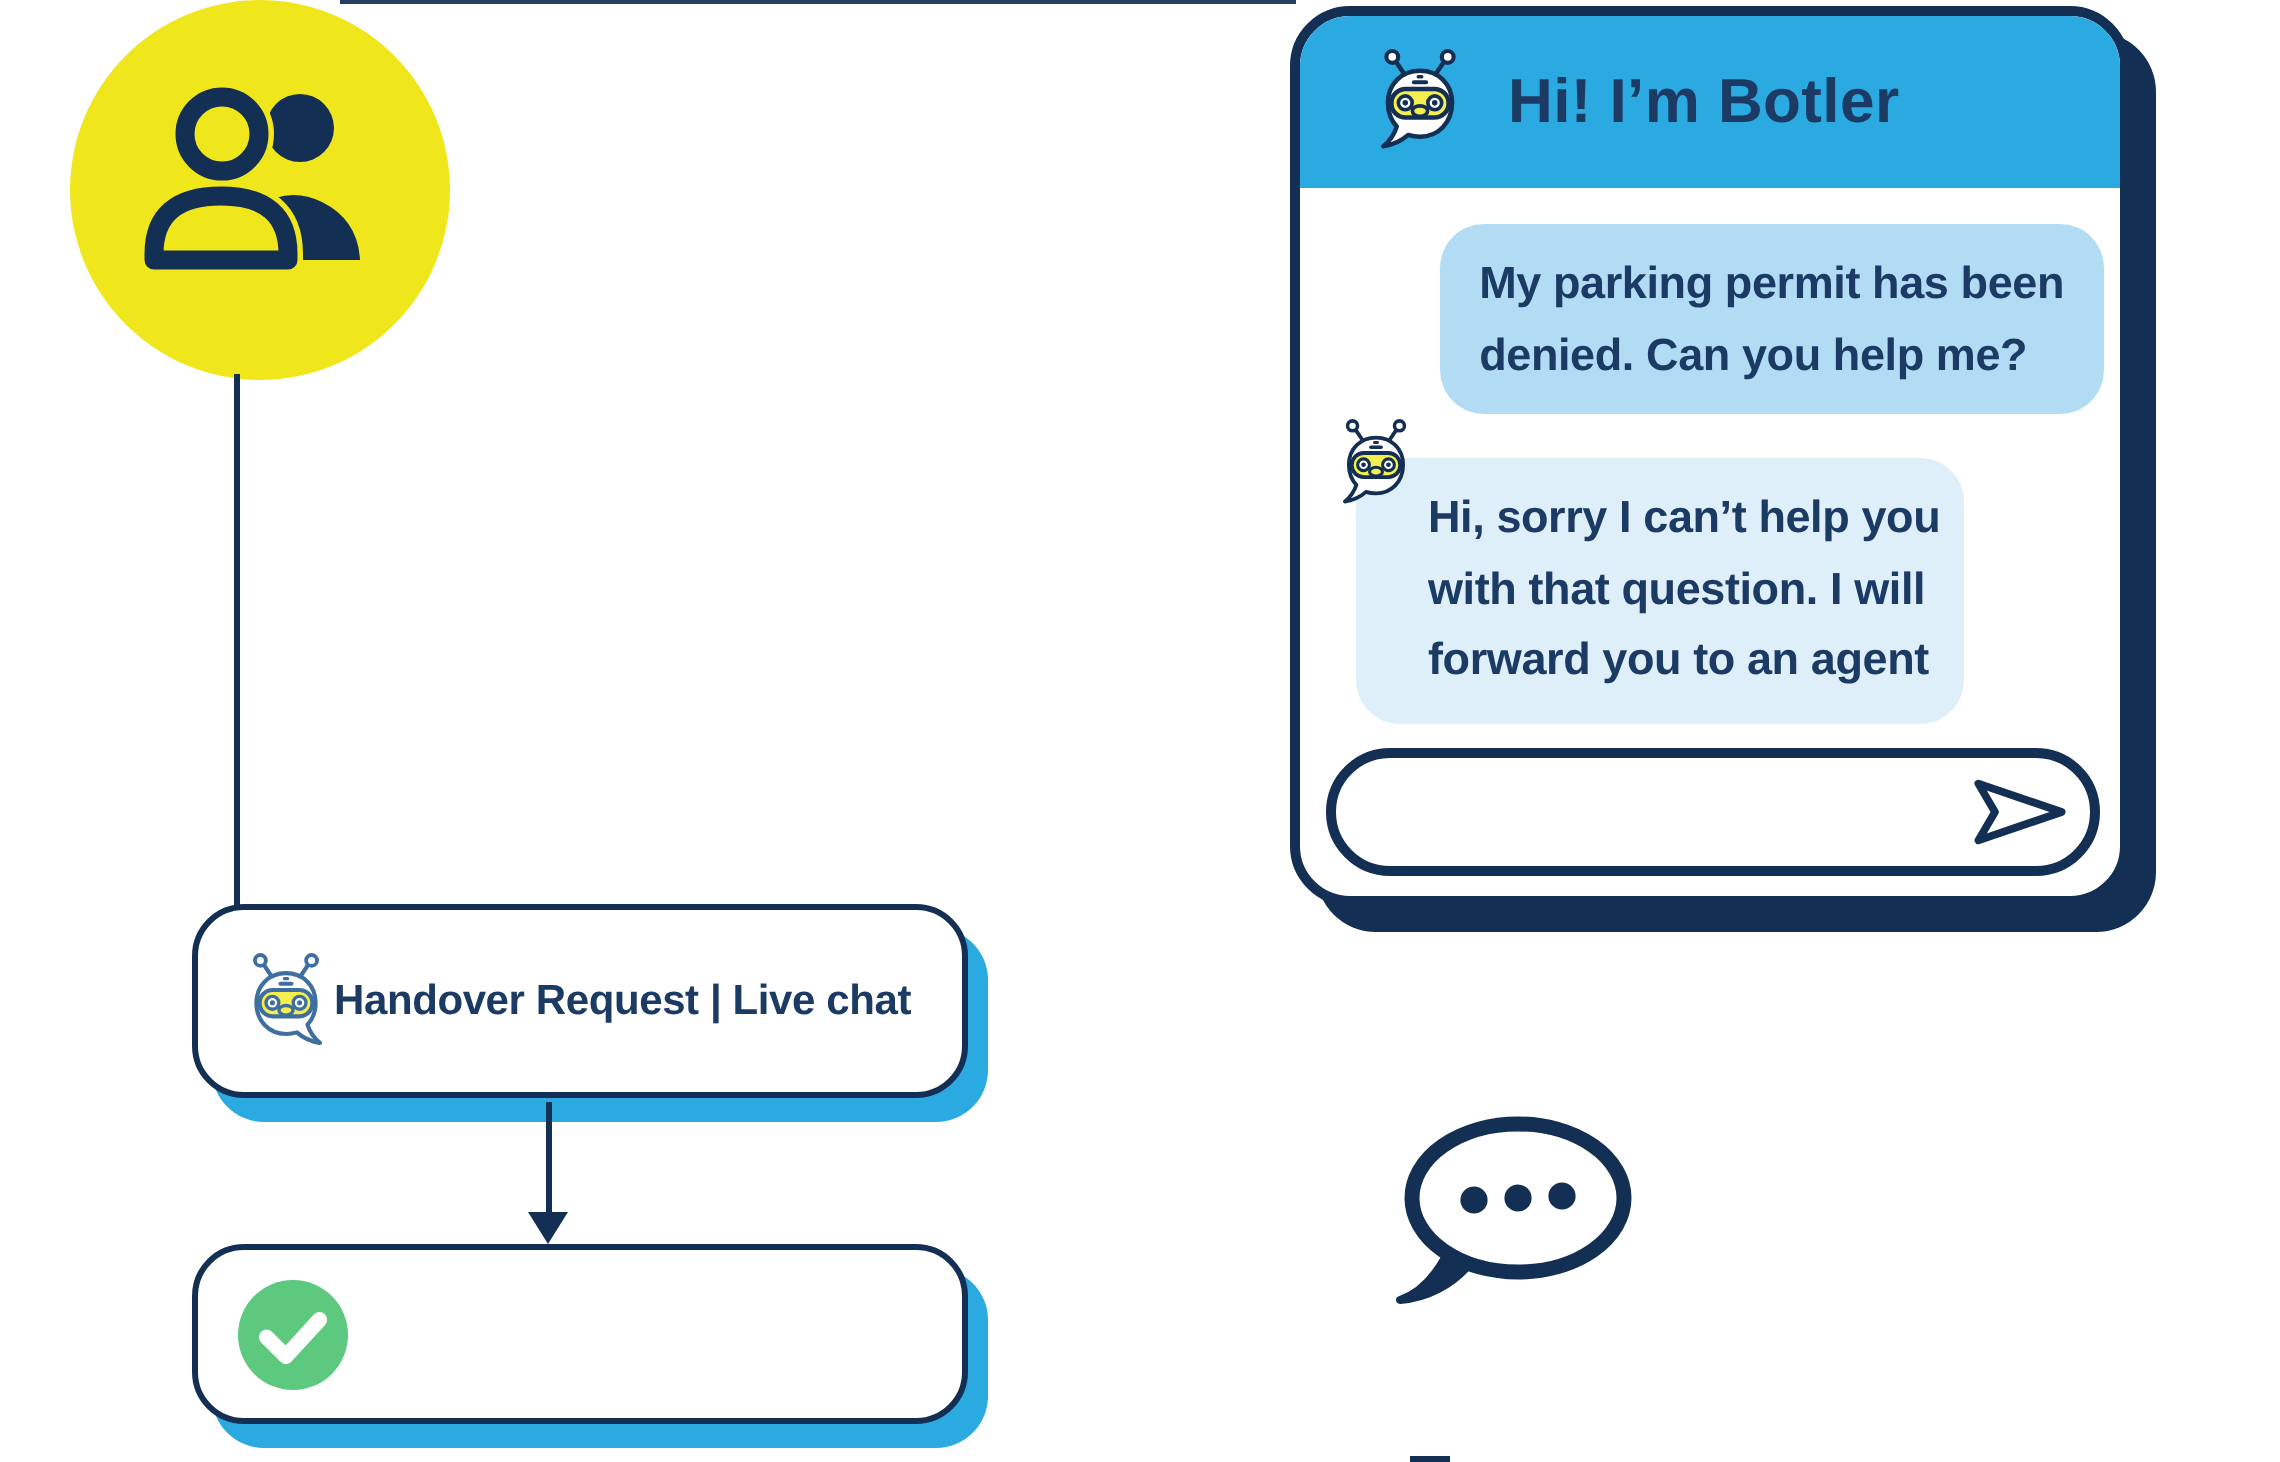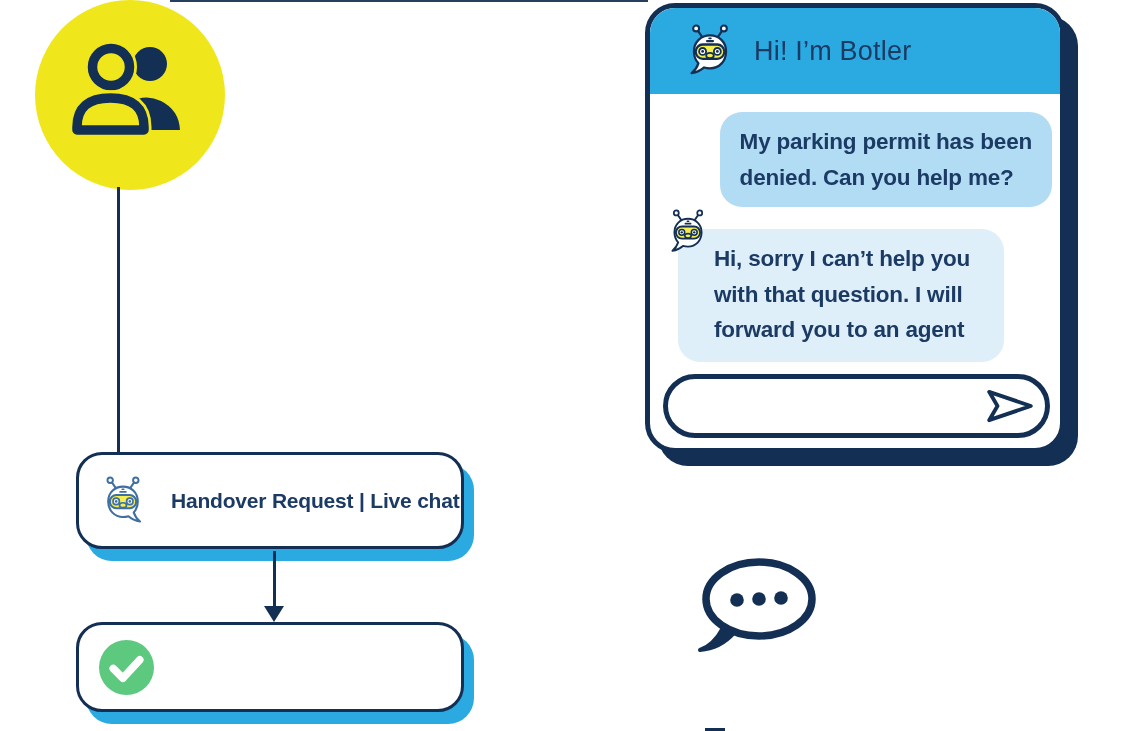--- a/index.html
+++ b/index.html
@@ -18,41 +18,41 @@
   #users-badge svg{position:absolute;left:37px;top:40px;}
 
   
   .vline{position:absolute;background:var(--navy);}
   #top-line{position:absolute;left:170px;top:0;width:478px;height:2px;background:var(--navy);opacity:.92;}
   #arrow-head{position:absolute;left:264px;top:606px;width:0;height:0;
     border-left:10.5px solid transparent;border-right:10.5px solid transparent;border-top:16px solid var(--navy);}
   #bottom-mark{position:absolute;left:705px;top:728px;width:20px;height:3px;background:var(--navy);}
 
   
-  .node{position:absolute;left:76px;width:388px;background:#fff;border:3px solid var(--navy);
+  .node{position:absolute;left:96px;width:388px;background:#fff;border:3px solid var(--navy);
     border-radius:26px;box-shadow:10px 12px 0 var(--blue);display:flex;align-items:center;
-    padding:0 18px 0 20px;gap:24px;}
+    padding:0 18px 0 20px;gap:0;}
   #node-handover{top:452px;height:97px;}
   #node-agent{top:622px;height:90px;}
   .node-label{font-size:21px;font-weight:700;color:var(--text-navy);letter-spacing:-0.2px;white-space:nowrap;}
   .check-circle{width:55px;height:55px;border-radius:50%;background:var(--green);flex:0 0 auto;
     display:flex;align-items:center;justify-content:center;}
 
   
   #chat{position:absolute;left:645px;top:3px;width:420px;height:450px;background:#fff;
     border:5px solid var(--navy);border-radius:30px;box-shadow:13px 13px 0 var(--navy);overflow:hidden;}
   #chat-header{height:86px;background:var(--blue);display:flex;align-items:center;padding:0 20px 0 34px;gap:18px;}
-  #chat-title{font-size:27px;font-weight:400;color:var(--text-navy);letter-spacing:.2px;}
+  #chat-title{font-size:31px;font-weight:700;color:var(--text-navy);letter-spacing:.2px;}
   #messages{position:relative;padding:18px 8px 0 16px;}
   .bubble{width:fit-content;font-size:22.5px;line-height:1.58;font-weight:700;color:var(--text-navy);
     white-space:pre-line;letter-spacing:-0.2px;border-radius:22px;}
   .bubble-user{margin-left:auto;background:var(--bubble-user);padding:12px 20px;max-width:372px;}
   .bot-row{position:relative;margin-top:22px;}
   .bot-row .avatar{position:absolute;left:0;top:-20px;}
-  .bubble-bot{margin-left:12px;background:var(--bubble-bot);padding:12px 34px 14px 36px;max-width:372px;}
+  .bubble-bot{margin-left:12px;background:var(--bubble-bot);padding:12px 12px 14px 36px;max-width:372px;}
   #input-bar{position:absolute;left:13px;bottom:10px;width:387px;height:64px;background:#fff;
     border:5px solid var(--navy);border-radius:33px;display:flex;align-items:center;padding:0 10px 0 22px;}
   #chat-input{flex:1;min-width:0;border:none;outline:none;background:transparent;
     font:700 22px "Liberation Sans",sans-serif;color:var(--text-navy);}
   #send-button{border:none;background:none;padding:0;cursor:pointer;display:flex;align-items:center;}
 
   
   #doodle{position:absolute;left:693px;top:556px;}
 </style>
 </head>

